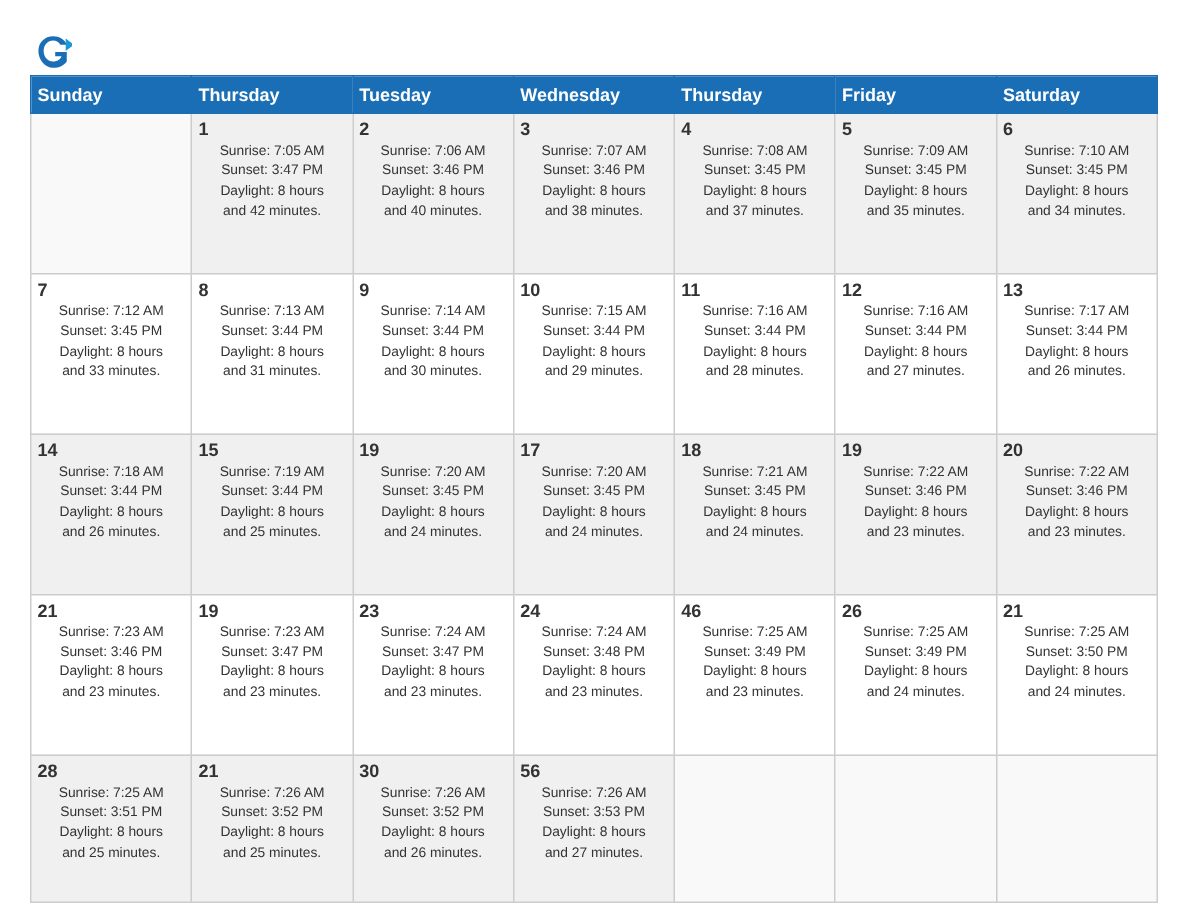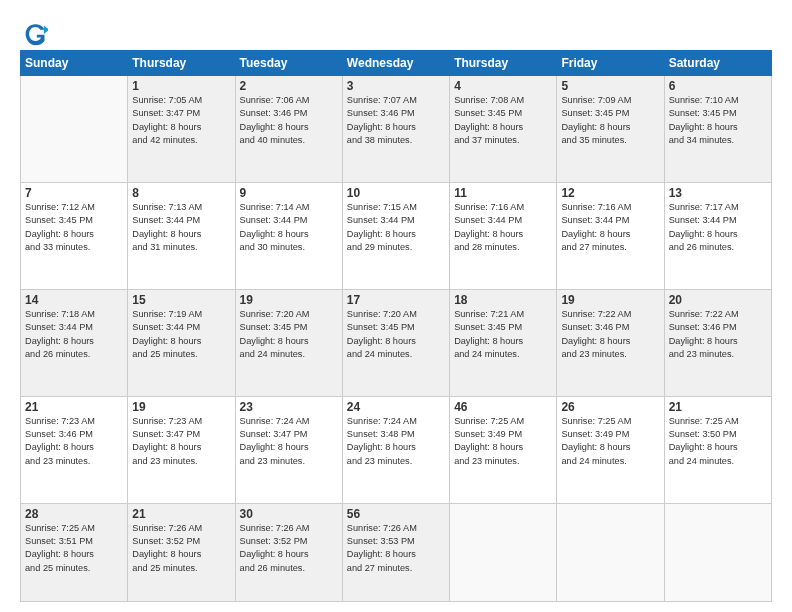--- a/index.html
+++ b/index.html
@@ -86,20 +86,21 @@
       font-size: 12px;
       font-weight: bold;
       color: #333;
       display: block;
       margin-bottom: 1px;
     }
     .cell-text {
       font-size: 9.2px;
       line-height: 1.45;
       color: #333;
+      text-align: center;
     }
     .empty-cell {
       background: #f9f9f9;
     }
     .shaded {
       background: #f0f0f0;
     }
   </style>
 </head>
 <body>

